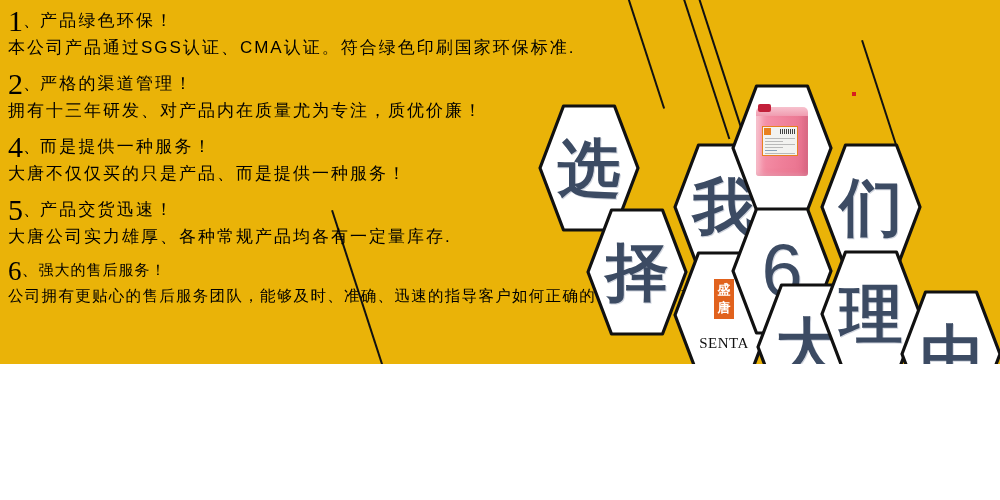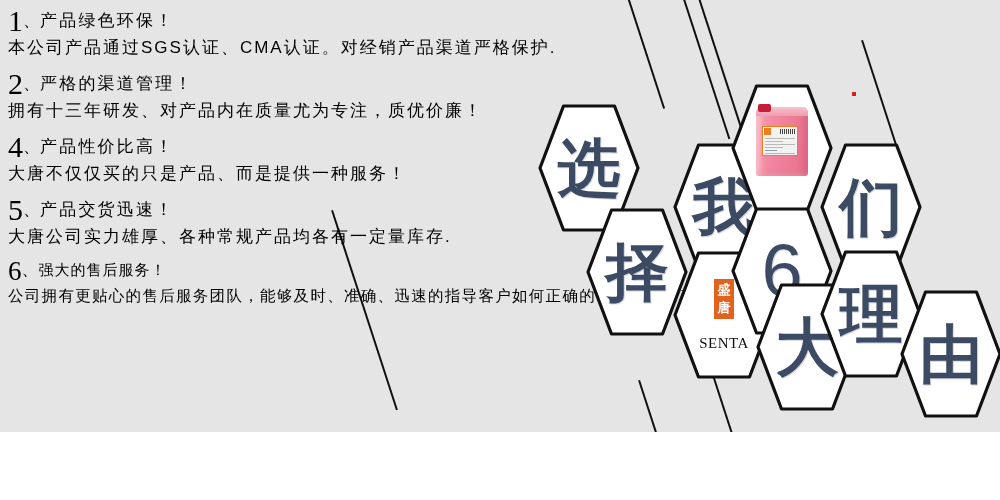--- a/index.html
+++ b/index.html
@@ -3,23 +3,23 @@
 <meta charset="utf-8">
 <style>
   html,body{margin:0;padding:0;background:#ffffff;}
   body{
     font-family:"Liberation Sans","DejaVu Sans",sans-serif;
     -webkit-font-smoothing:antialiased;
   }
   #stage{
     position:relative;
     width:1000px;
-    height:432px;
+    height:364px;
     overflow:hidden;
-    background:#e5e5e5;
+    background:#eab308;
   }
 
   
   #reasons{
     position:absolute;
     left:8px;
     top:6px;
     width:640px;
   }
   .reason{
@@ -210,34 +210,34 @@
   <div class="diag" style="left:765px;top:458px;width:54px;height:2px;transform:rotate(72deg);"></div>
 
   <div class="reddot" style="left:852px;top:92px;"></div>
 
   <div id="reasons">
 
     <div class="reason r1">
       <div class="reason-title">
         <span class="reason-num">1</span><span class="reason-sep">、</span><span class="reason-head">产品绿色环保！</span>
       </div>
-      <div class="reason-body">本公司产品通过SGS认证、CMA认证。对经销产品渠道严格保护.</div>
+      <div class="reason-body">本公司产品通过SGS认证、CMA认证。符合绿色印刷国家环保标准.</div>
     </div>
 
     <div class="reason r2">
       <div class="reason-title">
         <span class="reason-num">2</span><span class="reason-sep">、</span><span class="reason-head">严格的渠道管理！</span>
       </div>
       <div class="reason-body">拥有十三年研发、对产品内在质量尤为专注，质优价廉！</div>
     </div>
 
 
     <div class="reason r4">
       <div class="reason-title">
-        <span class="reason-num">4</span><span class="reason-sep">、</span><span class="reason-head">产品性价比高！</span>
+        <span class="reason-num">4</span><span class="reason-sep">、</span><span class="reason-head">而是提供一种服务！</span>
       </div>
       <div class="reason-body">大唐不仅仅买的只是产品、而是提供一种服务！</div>
     </div>
 
     <div class="reason r5">
       <div class="reason-title">
         <span class="reason-num">5</span><span class="reason-sep">、</span><span class="reason-head">产品交货迅速！</span>
       </div>
       <div class="reason-body">大唐公司实力雄厚、各种常规产品均各有一定量库存.</div>
     </div>

